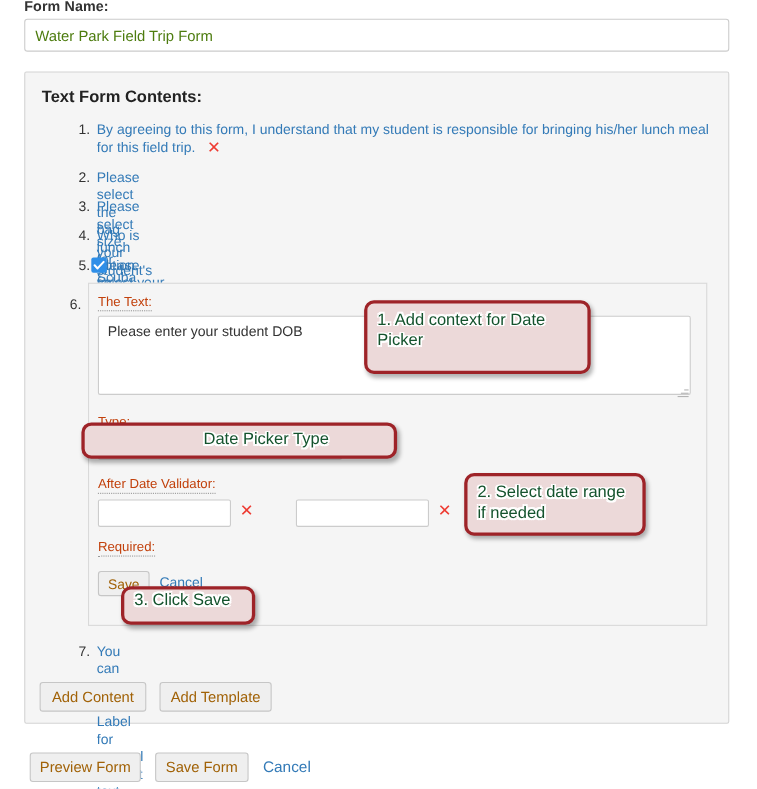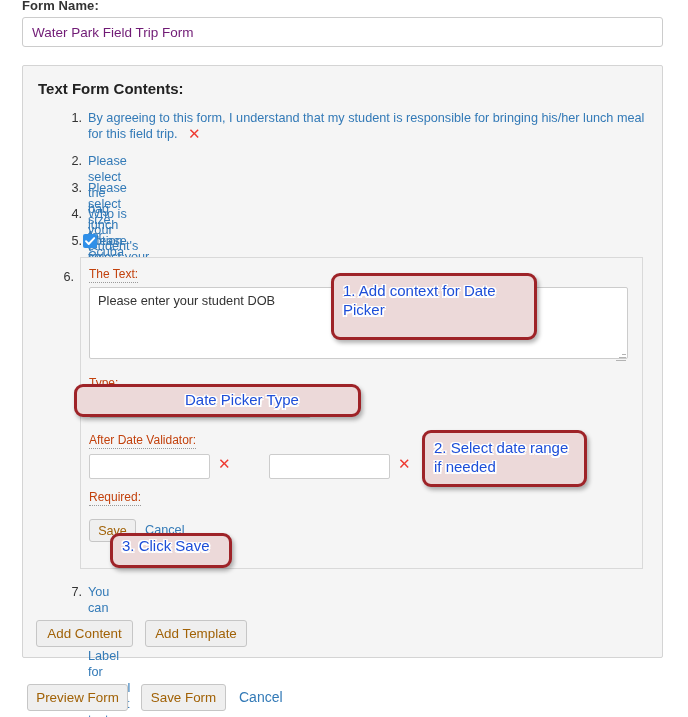--- a/index.html
+++ b/index.html
@@ -32,21 +32,21 @@
     left: 22px;
     top: 17px;
     width: 641px;
     height: 30px;
     box-sizing: border-box;
     border: 1px solid #cccccc;
     border-radius: 3px;
     background: #ffffff;
     font-family: "Liberation Sans", sans-serif;
     font-size: 13.5px;
-    color: #701a75;
+    color: #4d7c0f;
     padding: 0 9px;
     outline: none;
   }
 
   
   .contents-panel {
     position: absolute;
     left: 22px;
     top: 65px;
     width: 641px;
@@ -261,21 +261,21 @@
   .callout {
     position: absolute;
     box-sizing: border-box;
     background: #ecd9d9;
     border: 3px solid #9e2328;
     border-radius: 9px;
     box-shadow: 2px 3px 4px rgba(0,0,0,0.30);
     font-family: "Liberation Sans", sans-serif;
     font-size: 15px;
     font-weight: normal;
-    color: #1d4ed8;
+    color: #14532d;
     line-height: 19px;
     padding: 5px 9px;
     z-index: 50;
     text-shadow:
       -1.5px -1.5px 0 #ffffff, 1.5px -1.5px 0 #ffffff,
       -1.5px  1.5px 0 #ffffff, 1.5px  1.5px 0 #ffffff,
       -1.5px 0 0 #ffffff, 1.5px 0 0 #ffffff,
        0 -1.5px 0 #ffffff, 0 1.5px 0 #ffffff;
   }
 </style>

